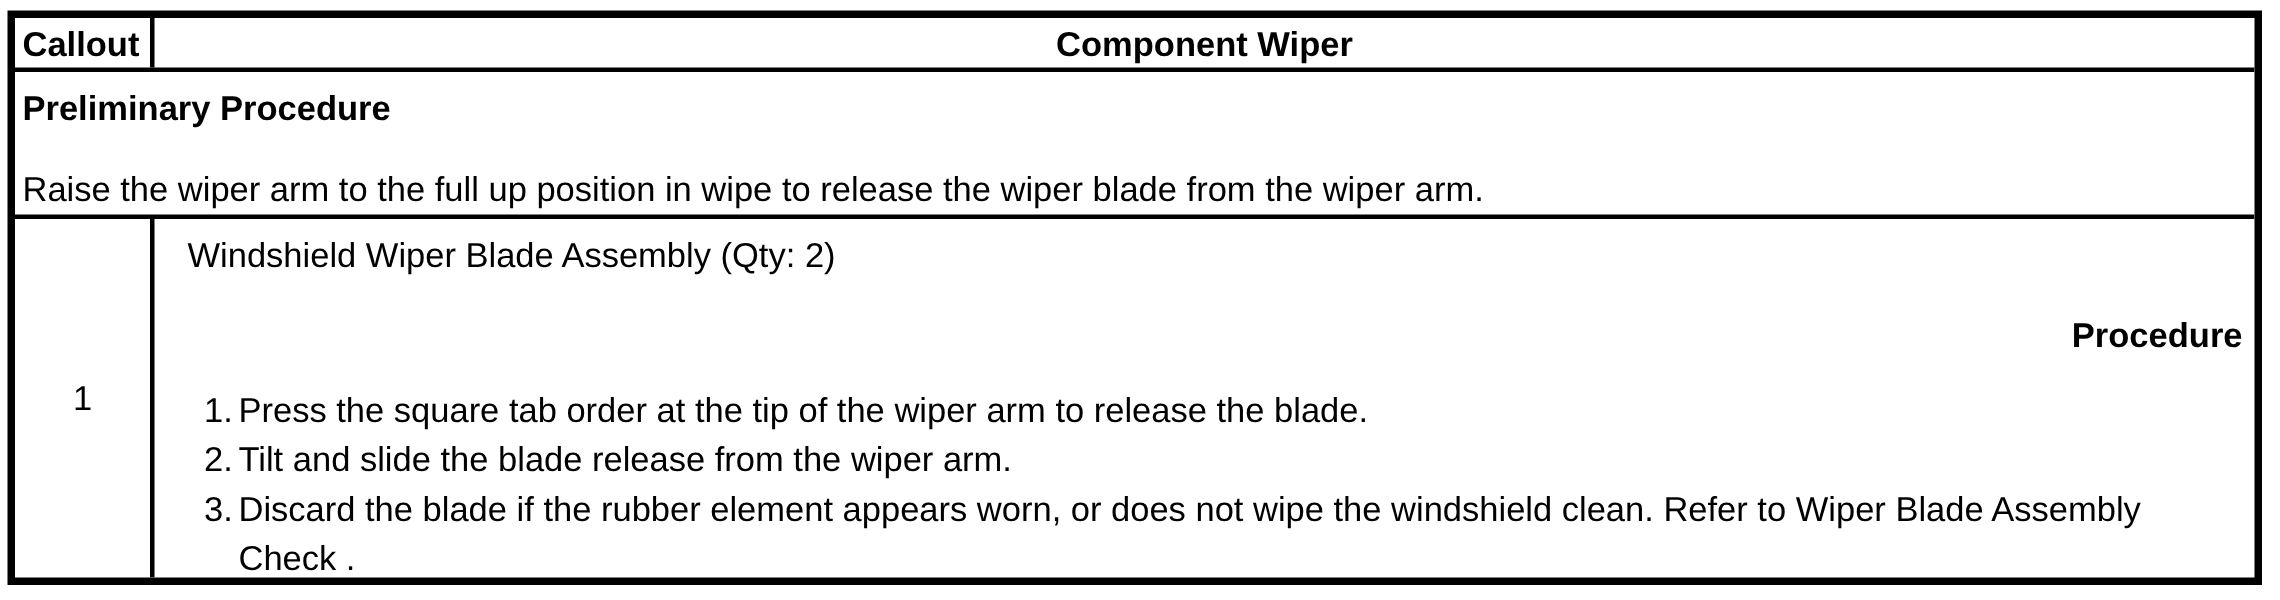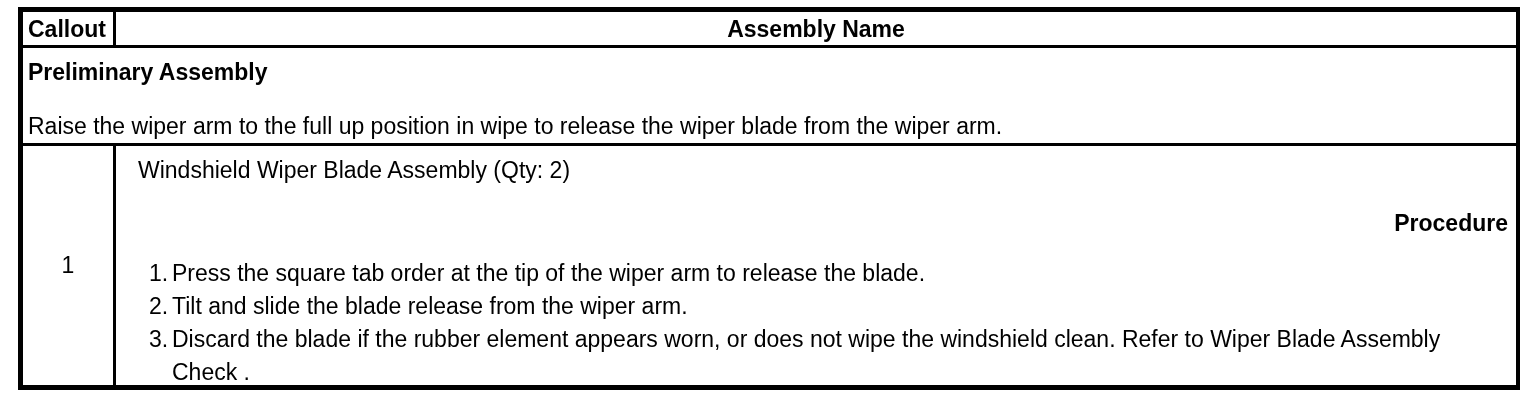--- a/index.html
+++ b/index.html
@@ -6,21 +6,21 @@
     margin: 0;
     padding: 0;
     width: 1520px;
     height: 400px;
     background: #ffffff;
     font-family: "Liberation Sans", sans-serif;
     color: #000000;
   }
   .doc-table {
     position: absolute;
-    left: 18px;
+    left: 5px;
     top: 7px;
     width: 1503px;
     height: 383px;
     box-sizing: border-box;
     border: 5px solid #000000;
     background: #ffffff;
     display: flex;
     flex-direction: column;
     font-size: 23px;
     line-height: 33px;
@@ -106,25 +106,25 @@
     flex: 1 1 auto;
   }
 </style>
 </head>
 <body>
 
 <div class="doc-table">
 
   <div class="header-row">
     <div class="callout-col header-callout-cell">Callout</div>
-    <div class="header-component-cell">Assembly Name</div>
+    <div class="header-component-cell">Component Wiper</div>
   </div>
 
   <div class="prelim-row">
-    <div class="prelim-title">Preliminary Assembly</div>
+    <div class="prelim-title">Preliminary Procedure</div>
     <div class="prelim-text">Raise the wiper arm to the full up position in wipe to release the wiper blade from the wiper arm.</div>
   </div>
 
   <div class="body-row">
     <div class="callout-col body-callout-cell">
       <span>1</span>
     </div>
     <div class="body-content-cell">
       <div class="component-title">Windshield Wiper Blade Assembly (Qty: 2)</div>
       <div class="procedure-heading">Procedure</div>

